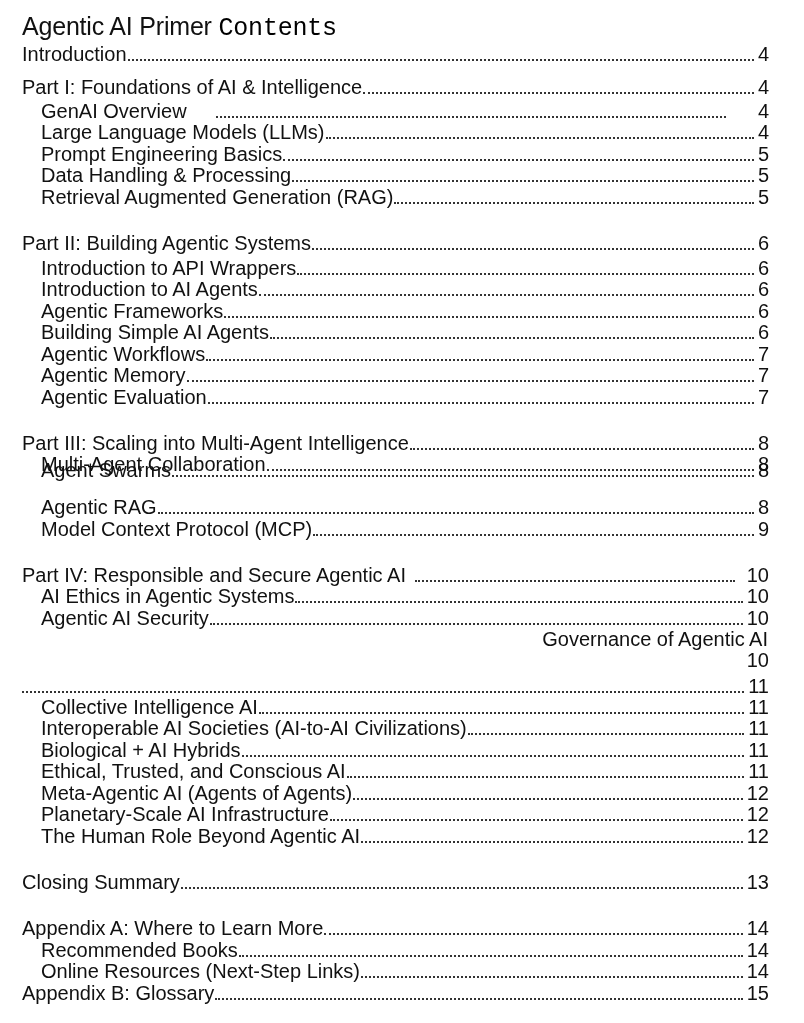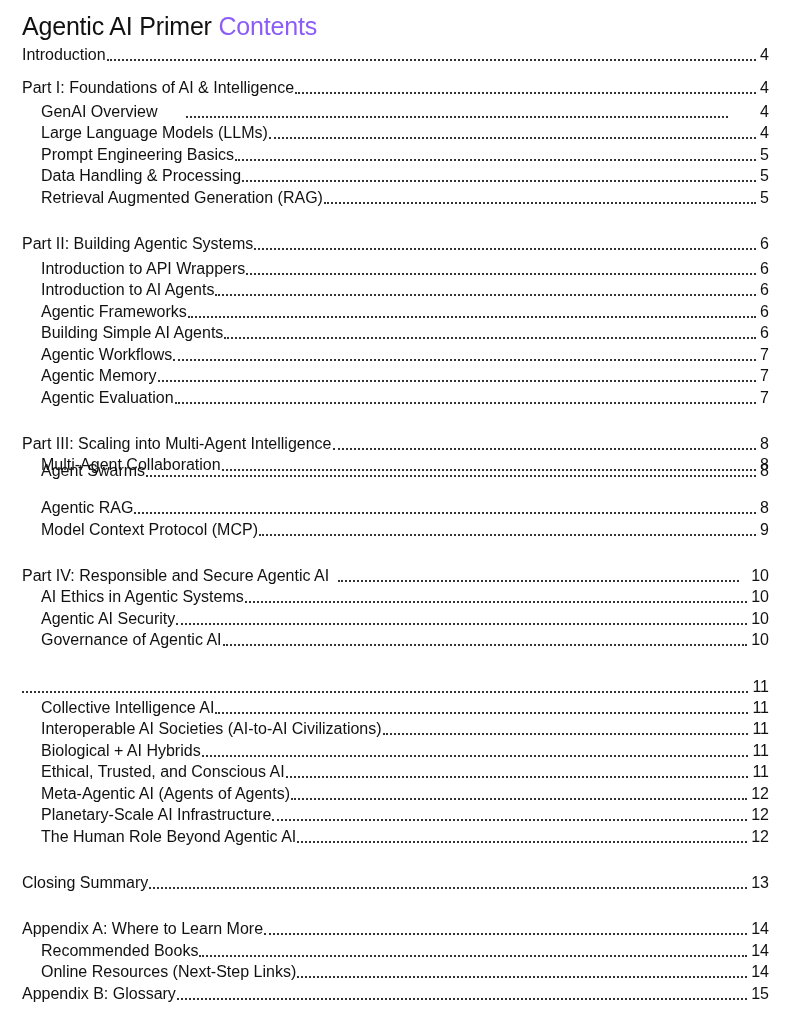--- a/index.html
+++ b/index.html
@@ -1,34 +1,34 @@
 <!DOCTYPE html>
 <html><head>
 <meta charset="utf-8">
 <style>
   html, body { margin: 0; padding: 0; background: #ffffff; }
   body { width: 804px; height: 1023px; position: relative; overflow: hidden;
          font-family: "Liberation Sans", sans-serif; color: #111111; }
   .title { position: absolute; left: 22px; top: 9px; font-size: 25px; line-height: 34px; white-space: nowrap; letter-spacing: -0.2px; }
   .title .accent { color: #0F4761; }
   .toc-row { position: absolute; left: 22px; right: 35px; height: 21px; display: flex; align-items: flex-end;
-             font-size: 16px; line-height: 21px; white-space: nowrap; }
+             font-size: 20px; line-height: 21px; white-space: nowrap; }
   .toc-row.sub { left: 41px; }
   .toc-label { flex: 0 0 auto; padding-right: 1px; }
   .toc-leader { flex: 1 1 auto; overflow: hidden; height: 21px; position: relative; }
   .toc-leader::after { content: ""; position: absolute; left: 0; right: 2px; bottom: 4px;
                        border-bottom: 2px dotted #333; }
   .toc-page { flex: 0 0 auto; text-align: right; padding-left: 2px; }
 </style>
 </head>
 <body>
 
 <div class="title">
   <span>Agentic AI Primer</span>
-  <span class="accent" style="color: #8b5cf6;">Contents</span>
+  <span class="accent" style="color: #000000; font-family: Liberation Mono, monospace;">Contents</span>
 </div>
 
 <div id="toc">
     <div class="toc-row" style="top: 44px;">
       <span class="toc-label">Introduction</span>
       <span class="toc-leader"></span>
       <span class="toc-page">4</span>
     </div>
     <div class="toc-row" style="top: 77px;">
       <span class="toc-label">Part I: Foundations of AI &amp; Intelligence</span>
@@ -133,21 +133,21 @@
     <div class="toc-row sub" style="top: 586px; justify-content: center;">
       <span class="toc-label">AI Ethics in Agentic Systems</span>
       <span class="toc-leader"></span>
       <span class="toc-page">10</span>
     </div>
     <div class="toc-row sub" style="top: 608px;">
       <span class="toc-label">Agentic AI Security</span>
       <span class="toc-leader"></span>
       <span class="toc-page">10</span>
     </div>
-    <div class="toc-row sub" style="top: 629px;">
+    <div class="toc-row sub" style="top: 629px; flex-direction: column;">
       <span class="toc-label">Governance of Agentic AI</span>
       <span class="toc-leader"></span>
       <span class="toc-page">10</span>
     </div>
     <div class="toc-row" style="top: 676px;">
       <span class="toc-leader"></span>
       <span class="toc-page">11</span>
     </div>
     <div class="toc-row sub" style="top: 697px;">
       <span class="toc-label">Collective Intelligence AI</span>

